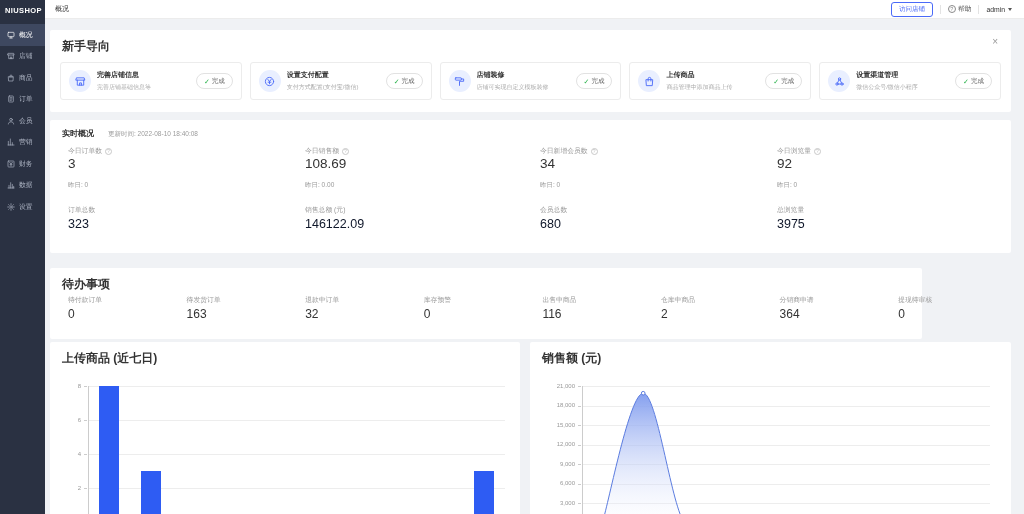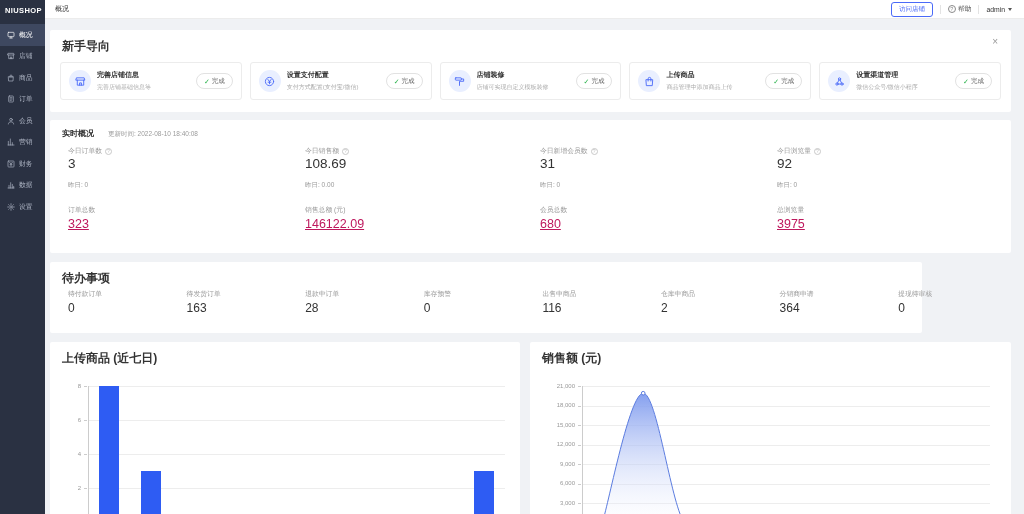--- a/index.html
+++ b/index.html
@@ -46,23 +46,23 @@
   #realtime { left:50px; top:120px; width:961px; height:133px; }
   #realtime-head { position:absolute; left:12px; top:8px; display:flex; align-items:baseline; gap:14px; }
   #rt-title { font-size:8px; font-weight:bold; color:#333; }
   #rt-update { font-size:6.5px; color:#9b9b9b; }
   .stat-col { position:absolute; top:0; width:230px; }
   .stat-label { position:absolute; top:26px; font-size:6.8px; color:#999; display:flex; align-items:center; gap:3px; white-space:nowrap; }
   .info-ic { width:7px; height:7px; border:1px solid #c9c9c9; border-radius:50%; color:#c0c0c0; font-size:5px; display:flex; align-items:center; justify-content:center; }
   .stat-value  { position:absolute; top:36px; font-size:13.5px; color:#333; }
   .stat-yest   { position:absolute; top:61px; font-size:6.5px; color:#999; white-space:nowrap; }
   .stat-label2 { position:absolute; top:85px; font-size:6.8px; color:#999; white-space:nowrap; }
-  .stat-value2 { position:absolute; top:97px; font-size:12.5px; color:#be185d;text-decoration:underline; }
-
-  #todo { left:50px; top:262px; width:872px; height:71px; }
+  .stat-value2 { position:absolute; top:97px; font-size:12.5px; color:#0f172a; }
+
+  #todo { left:50px; top:268px; width:872px; height:71px; }
   .todo-item { position:absolute; top:0; }
   .todo-label { position:absolute; top:27px; font-size:6.8px; color:#999; white-space:nowrap; }
   .todo-value { position:absolute; top:39px; font-size:12px; color:#333; }
 
   #chart-orders { left:50px;  top:342px; width:470px; height:190px; }
   #chart-sales  { left:530px; top:342px; width:481px; height:190px; }
   .grid-line { position:absolute; height:1px; background:#ededed; }
   .axis-y { position:absolute; width:1px; background:#ccc; }
   .tick { position:absolute; width:3px; height:1px; background:#ccc; }
   .ylabel { position:absolute; font-size:6px; color:#999; text-align:right; }
@@ -290,21 +290,21 @@
           <div class="stat-value">108.69</div>
           <div class="stat-yest">昨日: 0.00</div>
           <div class="stat-label2">销售总额 (元)</div>
           <div class="stat-value2">146122.09</div>
         </div>
         <div class="stat-col" style="left: 490px;">
           <div class="stat-label">
             <span>今日新增会员数</span>
             <span class="info-ic">?</span>
           </div>
-          <div class="stat-value">31</div>
+          <div class="stat-value">34</div>
           <div class="stat-yest">昨日: 0</div>
           <div class="stat-label2">会员总数</div>
           <div class="stat-value2">680</div>
         </div>
         <div class="stat-col" style="left: 727px;">
           <div class="stat-label">
             <span>今日浏览量</span>
             <span class="info-ic">?</span>
           </div>
           <div class="stat-value">92</div>
@@ -321,21 +321,21 @@
         <div class="todo-item" style="left: 18px;">
           <div class="todo-label">待付款订单</div>
           <div class="todo-value">0</div>
         </div>
         <div class="todo-item" style="left: 136.6px;">
           <div class="todo-label">待发货订单</div>
           <div class="todo-value">163</div>
         </div>
         <div class="todo-item" style="left: 255.2px;">
           <div class="todo-label">退款中订单</div>
-          <div class="todo-value">28</div>
+          <div class="todo-value">32</div>
         </div>
         <div class="todo-item" style="left: 373.8px;">
           <div class="todo-label">库存预警</div>
           <div class="todo-value">0</div>
         </div>
         <div class="todo-item" style="left: 492.4px;">
           <div class="todo-label">出售中商品</div>
           <div class="todo-value">116</div>
         </div>
         <div class="todo-item" style="left: 611px;">

